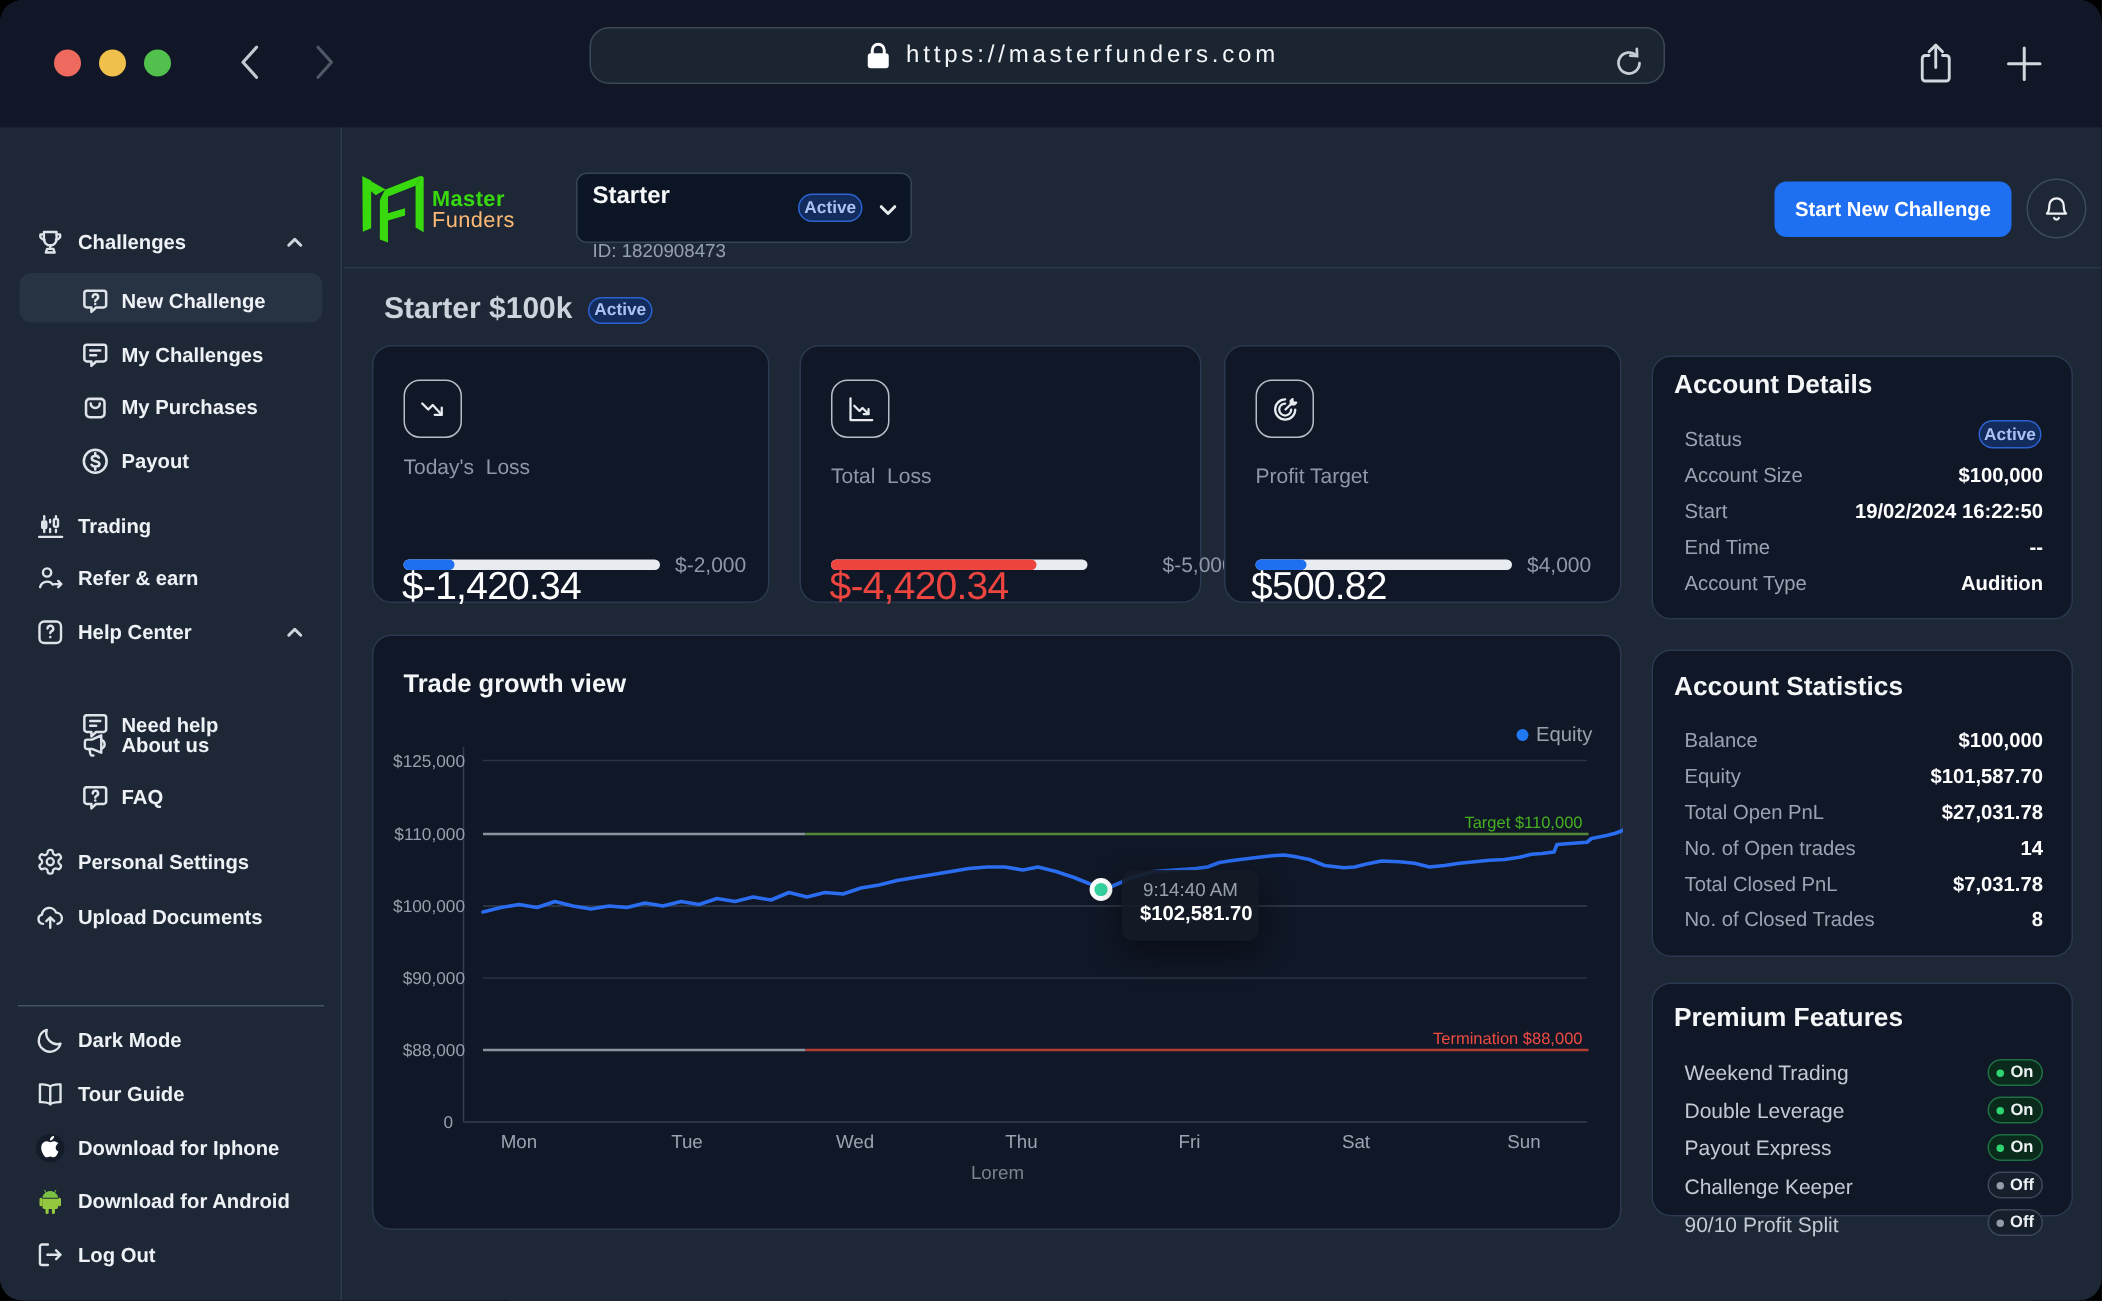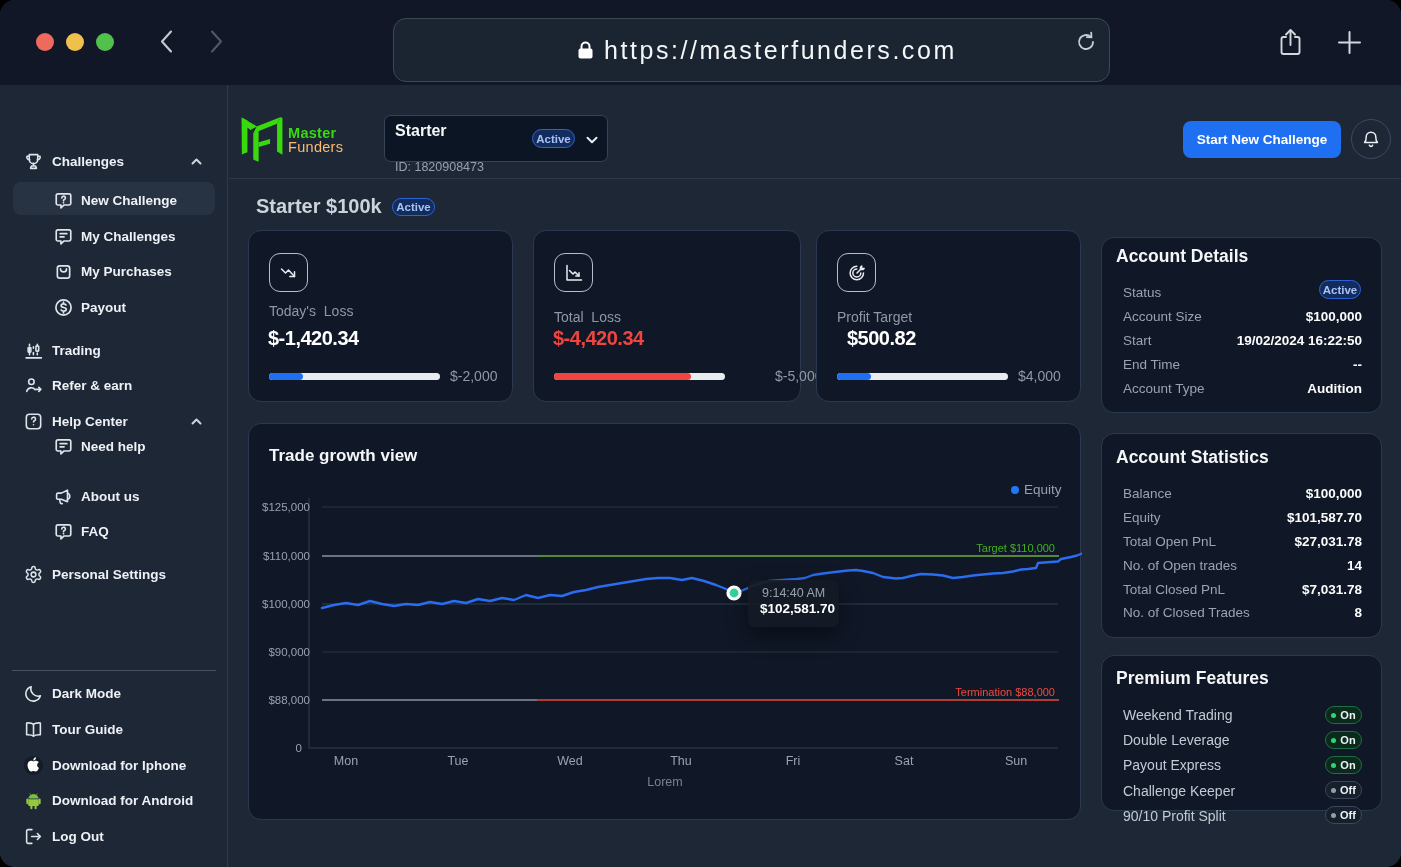--- a/index.html
+++ b/index.html
@@ -2,37 +2,37 @@
 <html><head>
 <meta charset="utf-8">
 <style>
 * { margin:0; padding:0; box-sizing:border-box; }
 html,body { width:1401px; height:867px; background:#000; font-family:"Liberation Sans", sans-serif; }
 .window { position:absolute; left:0; top:0; width:1401px; height:867px; border-radius:15px; overflow:hidden; background:#1d2735; }
 .abs { position:absolute; }
 
 .chrome { position:absolute; left:0; top:0; width:1401px; height:85px; background:#111726; }
 .dot { position:absolute; top:33px; width:18px; height:18px; border-radius:50%; }
-.urlbar { position:absolute; left:393px; top:18px; width:717px; height:64px; border-radius:13px; background:#1b2532; border:1.5px solid #3b4857; display:flex; align-items:center; justify-content:flex-start; padding-left:183px; color:#f5f6f8; font-size:25px; letter-spacing:2.55px; }
+.urlbar { position:absolute; left:393px; top:18px; width:717px; height:38px; border-radius:13px; background:#1b2532; border:1.5px solid #3b4857; display:flex; align-items:center; justify-content:flex-start; padding-left:183px; color:#f5f6f8; font-size:16px; letter-spacing:2.55px; }
 
 .sidebar { position:absolute; left:0; top:85px; width:228px; bottom:0; background:#1d2735; border-right:1px solid #2d3a49; }
 .nav-item { position:absolute; left:0; width:228px; height:22px; display:flex; align-items:center; color:#eef1f5; font-size:13.5px; font-weight:700; }
 .nav-item .ic { position:absolute; left:24px; width:19px; height:19px; color:#dfe4ea; }
 .nav-item .lbl { position:absolute; left:52px; }
 .nav-sub .ic { left:54px; width:19px; height:19px; }
 .nav-sub .lbl { left:81px; }
 .chev { position:absolute; left:189px; width:15px; height:15px; color:#cfd5dd; }
 .active-pill { position:absolute; left:13px; top:97px; width:202px; height:33px; border-radius:8px; background:#273243; }
 .side-div { position:absolute; left:12px; top:585px; width:204px; height:1px; background:#45525f; }
 
 .main { position:absolute; left:229px; top:85px; right:0; bottom:0; background:#1d2735; }
 .hdr-div { position:absolute; left:229px; top:178px; width:1172px; height:1px; background:#2c3947; }
 .card { position:absolute; border:1px solid #2b3950; border-radius:13px; background:#101726; }
 .statlabel { color:#8e98a8; font-size:14px; }
-.statvalue { color:#fff; font-size:20px; font-weight:700; letter-spacing:-0.5px; }
+.statvalue { color:#fff; font-size:26px; font-weight:400; letter-spacing:-0.5px;margin-top:48px; }
 .track { position:absolute; height:7px; border-radius:4px; background:#e8ebf0; }
 .fill { position:absolute; height:7px; border-radius:4px; }
 .icontile { position:absolute; width:39px; height:39px; border:1.2px solid #b6bdc8; border-radius:11px; color:#e8ecf1; display:flex; align-items:center; justify-content:center; }
 .rowlabel { color:#9aa3b2; font-size:13.5px; }
 .rowvalue { color:#fdfdfe; font-size:13.5px; font-weight:700; }
 .cardtitle { color:#f4f6f8; font-size:17.5px; font-weight:700; }
 .bluepill { border:1.5px solid #2d62d2; background:#132c5e; color:#a9c2f5; font-weight:700; border-radius:10px; display:flex; align-items:center; justify-content:center; }
 .feat { color:#c3cad4; font-size:14px; }
 .toggle { right:19px; width:37px; height:18px; border-radius:9px; display:flex; align-items:center; justify-content:center; gap:4px; font-size:11px; font-weight:700; color:#eef2f5; }
 .toggle i { width:5px; height:5px; border-radius:50%; display:block; }
@@ -141,21 +141,21 @@
         <svg class="ic" viewBox="0 0 18 18" fill="none" stroke="currentColor" stroke-width="1.5" stroke-linecap="round" stroke-linejoin="round">
           <rect x="2.2" y="2.2" width="13.6" height="13.6" rx="3"></rect>
           <path d="M7.3 6.6 a1.8 1.8 0 1 1 2.6 1.7 c-0.55 0.28-0.9 0.55-0.9 1.15"></path>
           <path d="M9 12 v0.1"></path>
         </svg>
         <span class="lbl">Help Center</span>
         <svg class="chev" viewBox="0 0 15 15" fill="none" stroke="currentColor" stroke-width="2" stroke-linecap="round" stroke-linejoin="round">
           <path d="M3.5 9.5 L7.5 5.5 L11.5 9.5"></path>
         </svg>
       </div>
-    <div class="nav-item nav-sub" style="top:350px;">
+    <div class="nav-item nav-sub" style="top:387px;">
         <svg class="ic" viewBox="0 0 17 17" fill="none" stroke="currentColor" stroke-width="1.5" stroke-linecap="round" stroke-linejoin="round">
           <path d="M3.5 2.5 h10 a1.5 1.5 0 0 1 1.5 1.5 v7 a1.5 1.5 0 0 1 -1.5 1.5 H9 l-2.8 2.6 v-2.6 H3.5 A1.5 1.5 0 0 1 2 11 V4 a1.5 1.5 0 0 1 1.5-1.5 Z"></path>
           <path d="M5.5 6 h6 M5.5 8.8 h3.5"></path>
         </svg>
         <span class="lbl">Need help</span>
       </div>
     <div class="nav-item nav-sub" style="top:400px;">
         <svg class="ic" viewBox="0 0 19 19" fill="none" stroke="currentColor" stroke-width="1.6" stroke-linecap="round" stroke-linejoin="round">
           <path d="M13.5 3.2 v11.6 l-6.2 -2.5 H4.1 a1.5 1.5 0 0 1 -1.5 -1.5 V7.6 a1.5 1.5 0 0 1 1.5 -1.5 h3.2 Z"></path>
           <path d="M13.5 6.2 a3.2 3.2 0 0 1 2.3 3 a3.2 3.2 0 0 1 -2.3 3"></path>
@@ -170,20 +170,27 @@
           <path d="M8.5 10.4 v0.1"></path>
         </svg>
         <span class="lbl">FAQ</span>
       </div>
     <div class="nav-item" style="top:478px;">
         <svg class="ic" viewBox="0 0 24 24" fill="none" stroke="currentColor" stroke-width="1.9" stroke-linecap="round" stroke-linejoin="round">
           <path d="M12.22 2h-.44a2 2 0 0 0-2 2v.18a2 2 0 0 1-1 1.73l-.43.25a2 2 0 0 1-2 0l-.15-.08a2 2 0 0 0-2.73.73l-.22.38a2 2 0 0 0 .73 2.73l.15.1a2 2 0 0 1 1 1.72v.51a2 2 0 0 1-1 1.74l-.15.09a2 2 0 0 0-.73 2.73l.22.38a2 2 0 0 0 2.73.73l.15-.08a2 2 0 0 1 2 0l.43.25a2 2 0 0 1 1 1.73V20a2 2 0 0 0 2 2h.44a2 2 0 0 0 2-2v-.18a2 2 0 0 1 1-1.73l.43-.25a2 2 0 0 1 2 0l.15.08a2 2 0 0 0 2.73-.73l.22-.39a2 2 0 0 0-.73-2.73l-.15-.08a2 2 0 0 1-1-1.74v-.5a2 2 0 0 1 1-1.74l.15-.09a2 2 0 0 0 .73-2.73l-.22-.38a2 2 0 0 0-2.73-.73l-.15.08a2 2 0 0 1-2 0l-.43-.25a2 2 0 0 1-1-1.73V4a2 2 0 0 0-2-2z"></path>
           <circle cx="12" cy="12" r="3"></circle>
         </svg>
         <span class="lbl">Personal Settings</span>
+      </div>
+    <div class="nav-item" style="top:515px;">
+        <svg class="ic" viewBox="0 0 18 18" fill="none" stroke="currentColor" stroke-width="1.5" stroke-linecap="round" stroke-linejoin="round">
+          <path d="M13.6 13.2 a3.6 3.6 0 0 0 -0.9 -7.1 a4.6 4.6 0 0 0 -8.9 1.2 a3 3 0 0 0 0.7 5.9"></path>
+          <path d="M9 15.6 V9.2 M6.5 11.5 L9 9 l2.5 2.5"></path>
+        </svg>
+        <span class="lbl">Upload Documents</span>
       </div>
     <div class="side-div"></div>
     <div class="nav-item" style="top:597px;">
         <svg class="ic" viewBox="0 0 18 18" fill="none" stroke="currentColor" stroke-width="1.5" stroke-linecap="round" stroke-linejoin="round">
           <path d="M15.5 11.2 A7 7 0 0 1 6.8 2.5 a7 7 0 1 0 8.7 8.7 Z"></path>
         </svg>
         <span class="lbl">Dark Mode</span>
       </div>
     <div class="nav-item" style="top:633px;">
         <svg class="ic" viewBox="0 0 18 18" fill="none" stroke="currentColor" stroke-width="1.5" stroke-linecap="round" stroke-linejoin="round">
@@ -280,21 +287,21 @@
   <div class="card" style="left:816px;top:230px;width:265px;height:172px;">
     <div class="icontile" style="left:20px;top:22px;">
       <svg width="20" height="20" viewBox="0 0 20 20" fill="none" stroke="currentColor" stroke-width="1.5" stroke-linecap="round" stroke-linejoin="round">
           <path d="M13.8 10 a4 4 0 1 1 -4 -4"></path>
           <path d="M16.5 10 a6.7 6.7 0 1 1 -6.7 -6.7"></path>
           <path d="M10 10 l3.2 -3.2"></path>
           <path d="M13.2 4.4 V6.8 H15.6 L16.8 5.6 H14.4 V3.2 Z" transform="translate(0.3,-0.2)"></path>
         </svg>
     </div>
     <div class="statlabel abs" style="left:20px;top:78px;">Profit Target</div>
-    <div class="statvalue abs" style="left:30px;top:96px;">$500.82</div>
+    <div class="statvalue abs" style="left:17px;top:96px;">$500.82</div>
     <div class="track" style="left:20px;top:142px;width:171px;"></div>
     <div class="fill" style="left:20px;top:142px;width:34px;background:#1f6ff2;"></div>
     <div class="statlabel abs" style="left:201px;top:137px;">$4,000</div>
   </div>
 
   <div class="card" style="left:248px;top:423px;width:833px;height:397px;">
     <div class="abs" style="left:20px;top:22px;color:#f4f6f8;font-size:17px;font-weight:700;">Trade growth view</div>
     <div class="abs" style="left:762px;top:62px;width:8px;height:8px;border-radius:50%;background:#2079f2;"></div>
     <div class="abs" style="left:775px;top:58px;color:#97a1ae;font-size:13.5px;">Equity</div>
     <svg class="abs" style="left:0;top:0;" width="833" height="397" viewBox="0 0 833 397">

